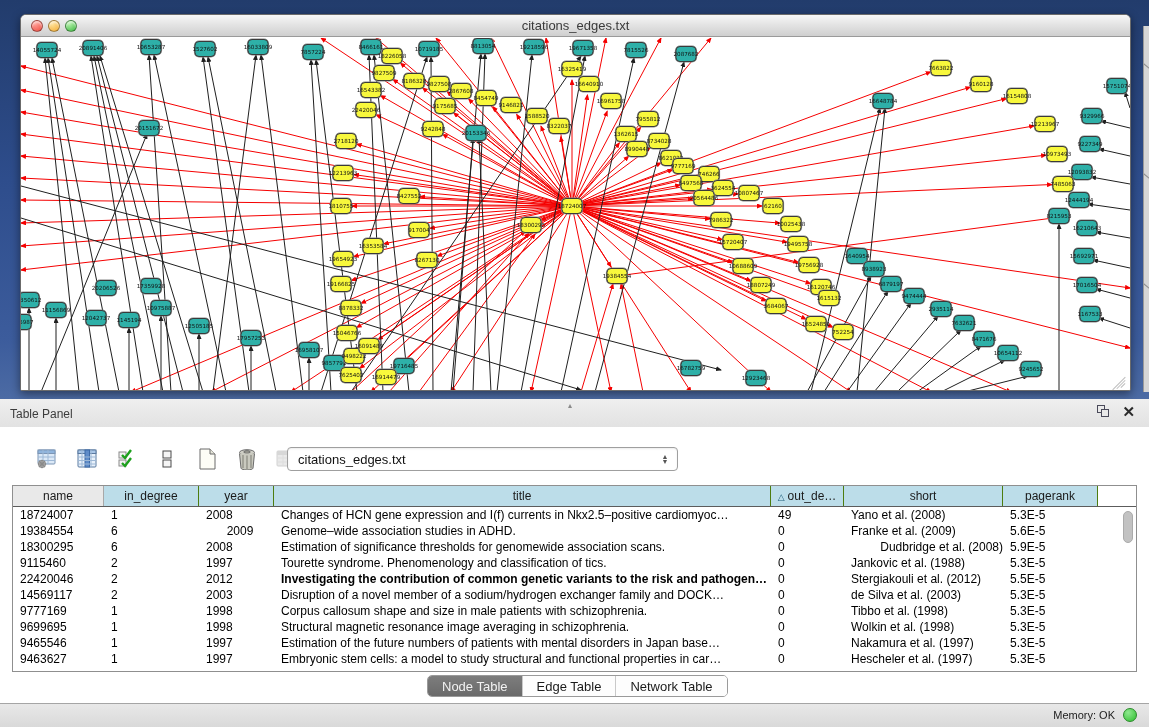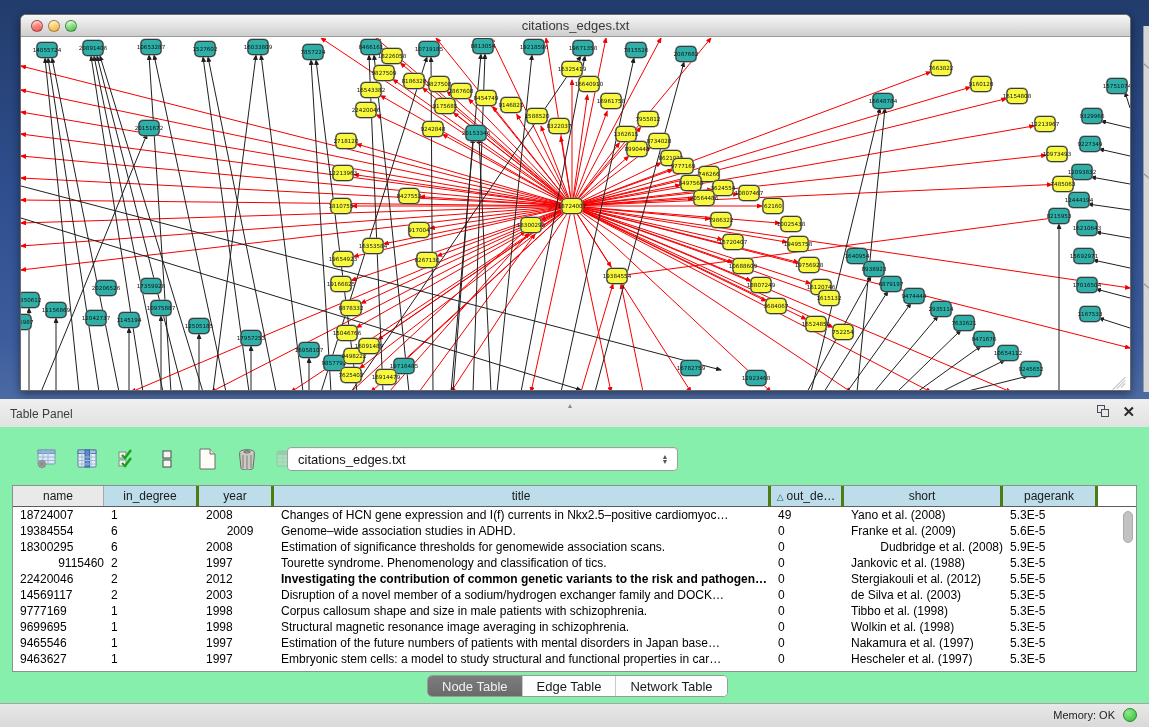--- a/index.html
+++ b/index.html
@@ -26,21 +26,21 @@
   .resize-grip { position:absolute; right:3px; bottom:3px; width:16px; height:16px; opacity:.65; }
   .resize-grip div { position:absolute; background:#9a9a9a; height:1px; transform:rotate(-45deg); }
   .resize-grip .g1 { width:18px; left:-1px; top:12px; }
   .resize-grip .g2 { width:12px; left:4px; top:13px; }
   .resize-grip .g3 { width:6px; left:9px; top:14px; }
   .sliver { position:absolute; right:0; top:26px; width:6px; height:366px; background:#d6d6d6;
     border-left:1px solid #9a9a9a; overflow:hidden; }
   .sliver i { position:absolute; width:14px; height:1px; background:#8f8f8f; transform:rotate(40deg); display:block; }
 
   
-  .table-panel { position:absolute; left:0; top:399px; width:1149px; height:304px; background:#86efac; }
+  .table-panel { position:absolute; left:0; top:399px; width:1149px; height:304px; background:#ffffff; }
   .panel-header { position:absolute; left:0; top:0; width:100%; height:28px;
     background:linear-gradient(180deg,#efefef,#e2e2e2); }
   .panel-title { position:absolute; left:10px; top:8px; font-size:12px; color:#3c3c3c; }
   .drag-handle { position:absolute; left:568px; top:2px; font-size:8px; color:#8a8a8a; }
   .hdr-icons { position:absolute; right:14px; top:6px; display:flex; gap:12px; align-items:center; }
   .float-ic { width:13px; height:13px; position:relative; }
   .float-ic span { position:absolute; border:1.5px solid #4a4a5a; background:transparent; }
   .float-ic .b1 { left:0; top:0; width:8px; height:8px; }
   .float-ic .b2 { left:4px; top:4px; width:8px; height:8px; background:#e9e9e9; }
   .close-ic { font-size:15px; font-weight:bold; color:#2b2b2b; line-height:13px; }
@@ -53,21 +53,21 @@
     border:1px solid #9f9f9f; border-radius:4px; box-shadow:inset 0 1px 2px rgba(0,0,0,.08);
     display:flex; align-items:center; }
   .dropdown .val { flex:1; font-size:13px; color:#111; padding-left:10px; }
   .stepper { width:18px; display:flex; flex-direction:column; align-items:center; line-height:5px;
     font-size:7px; color:#555; padding-right:6px; }
 
   .table-box { position:absolute; left:12px; top:86px; width:1125px; height:187px;
     background:#fff; border:1px solid #8f8f8f; overflow:hidden; }
   .thead { display:flex; height:21px; border-bottom:1px solid #5c5c5c; }
   .th { font-size:12px; color:#1a1a1a; text-align:center; line-height:20px;
-    border-right:3px solid #4d7c0f; background:#bcdde9; overflow:hidden; white-space:nowrap; }
+    border-right:1px solid #4d7c0f; background:#bcdde9; overflow:hidden; white-space:nowrap; }
   .th.gray { background:#e9e9e9; border-right:1px solid #a8a8a8; }
   .sort-tri { display:inline-block; font-size:9px; color:#1f5d7a; margin-right:3px; }
   .trow { display:flex; height:16px; }
   .td { font-size:12px; color:#000; line-height:16px; padding-left:7px; overflow:hidden;
     white-space:nowrap; text-overflow:ellipsis; }
   .vscroll { position:absolute; right:3px; top:25px; width:10px; height:32px; background:#c2c2c2;
     border-radius:5px; border:1px solid #ababab; }
 
   .tabs { position:absolute; left:427px; top:276px; height:22px; display:flex;
     border:1px solid #9a9a9a; border-radius:5px; overflow:hidden; background:#fff; }
@@ -960,21 +960,21 @@
           <div class="trow">
             <div class="td" style="width: 91px;">18300295</div>
             <div class="td" style="width: 95px;">6</div>
             <div class="td" style="width: 75px;">2008</div>
             <div class="td" style="width: 497px;">Estimation of significance thresholds for genomewide association scans.</div>
             <div class="td" style="width: 73px;">0</div>
             <div class="td" style="width: 159px; text-align: right;">Dudbridge et al. (2008)</div>
             <div class="td" style="width: 95px;">5.9E-5</div>
           </div>
           <div class="trow">
-            <div class="td" style="width: 91px; text-align: right;">9115460</div>
+            <div class="td" style="width: 91px;">9115460</div>
             <div class="td" style="width: 95px;">2</div>
             <div class="td" style="width: 75px;">1997</div>
             <div class="td" style="width: 497px;">Tourette syndrome. Phenomenology and classification of tics.</div>
             <div class="td" style="width: 73px;">0</div>
             <div class="td" style="width: 159px;">Jankovic et al. (1988)</div>
             <div class="td" style="width: 95px;">5.3E-5</div>
           </div>
           <div class="trow">
             <div class="td" style="width: 91px;">22420046</div>
             <div class="td" style="width: 95px;">2</div>

